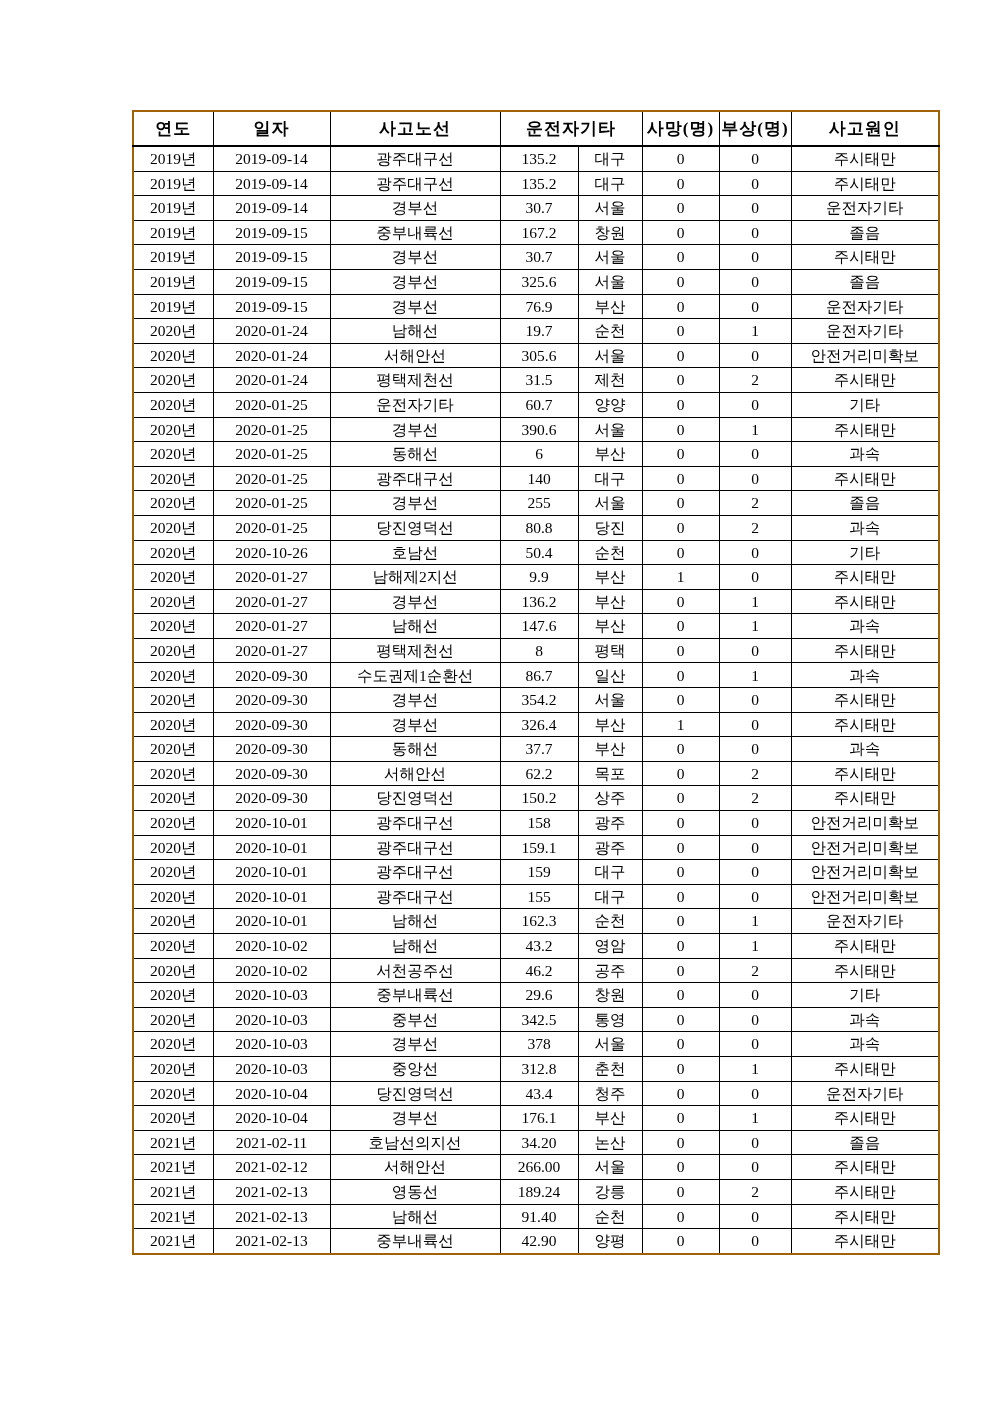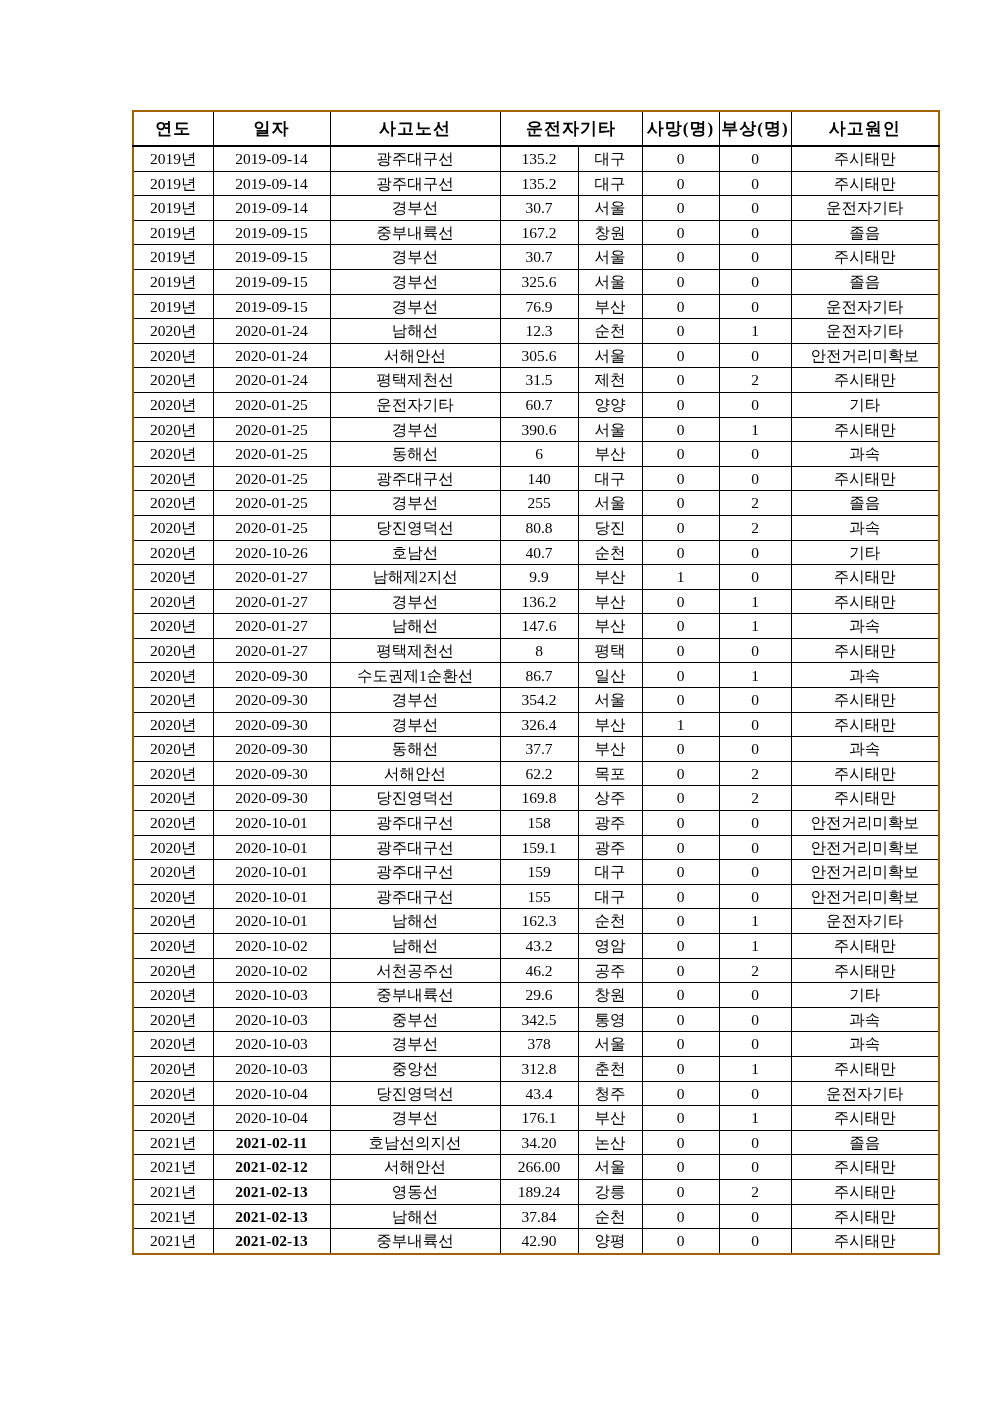--- a/index.html
+++ b/index.html
@@ -40,21 +40,21 @@
     font-weight: bold;
     border-bottom: 2px solid #000000;
     letter-spacing: 1px;
   }
   .accident-table tbody td {
     height: 23.6px;
     font-size: 15.5px;
     line-height: 1;
   }
   .accident-table tbody td.bold-date {
-    font-weight: bold;
+    font-weight: normal;
   }
   col.c-year     { width: 80px; }
   col.c-date     { width: 117px; }
   col.c-route    { width: 170px; }
   col.c-milepost { width: 78px; }
   col.c-city     { width: 64px; }
   col.c-deaths   { width: 77px; }
   col.c-injuries { width: 72px; }
   col.c-cause    { width: 148px; }
 </style>
@@ -159,21 +159,21 @@
     <td>부산</td>
     <td>0</td>
     <td>0</td>
     <td>운전자기타</td>
   </tr>
 
   <tr>
     <td>2020년</td>
     <td>2020-01-24</td>
     <td>남해선</td>
-    <td>12.3</td>
+    <td>19.7</td>
     <td>순천</td>
     <td>0</td>
     <td>1</td>
     <td>운전자기타</td>
   </tr>
 
   <tr>
     <td>2020년</td>
     <td>2020-01-24</td>
     <td>서해안선</td>
@@ -258,21 +258,21 @@
     <td>당진</td>
     <td>0</td>
     <td>2</td>
     <td>과속</td>
   </tr>
 
   <tr>
     <td>2020년</td>
     <td>2020-10-26</td>
     <td>호남선</td>
-    <td>40.7</td>
+    <td>50.4</td>
     <td>순천</td>
     <td>0</td>
     <td>0</td>
     <td>기타</td>
   </tr>
 
   <tr>
     <td>2020년</td>
     <td>2020-01-27</td>
     <td>남해제2지선</td>
@@ -368,21 +368,21 @@
     <td>목포</td>
     <td>0</td>
     <td>2</td>
     <td>주시태만</td>
   </tr>
 
   <tr>
     <td>2020년</td>
     <td>2020-09-30</td>
     <td>당진영덕선</td>
-    <td>169.8</td>
+    <td>150.2</td>
     <td>상주</td>
     <td>0</td>
     <td>2</td>
     <td>주시태만</td>
   </tr>
 
   <tr>
     <td>2020년</td>
     <td>2020-10-01</td>
     <td>광주대구선</td>
@@ -555,21 +555,21 @@
     <td>강릉</td>
     <td>0</td>
     <td>2</td>
     <td>주시태만</td>
   </tr>
 
   <tr>
     <td>2021년</td>
     <td class="bold-date">2021-02-13</td>
     <td>남해선</td>
-    <td>37.84</td>
+    <td>91.40</td>
     <td>순천</td>
     <td>0</td>
     <td>0</td>
     <td>주시태만</td>
   </tr>
 
   <tr>
     <td>2021년</td>
     <td class="bold-date">2021-02-13</td>
     <td>중부내륙선</td>

